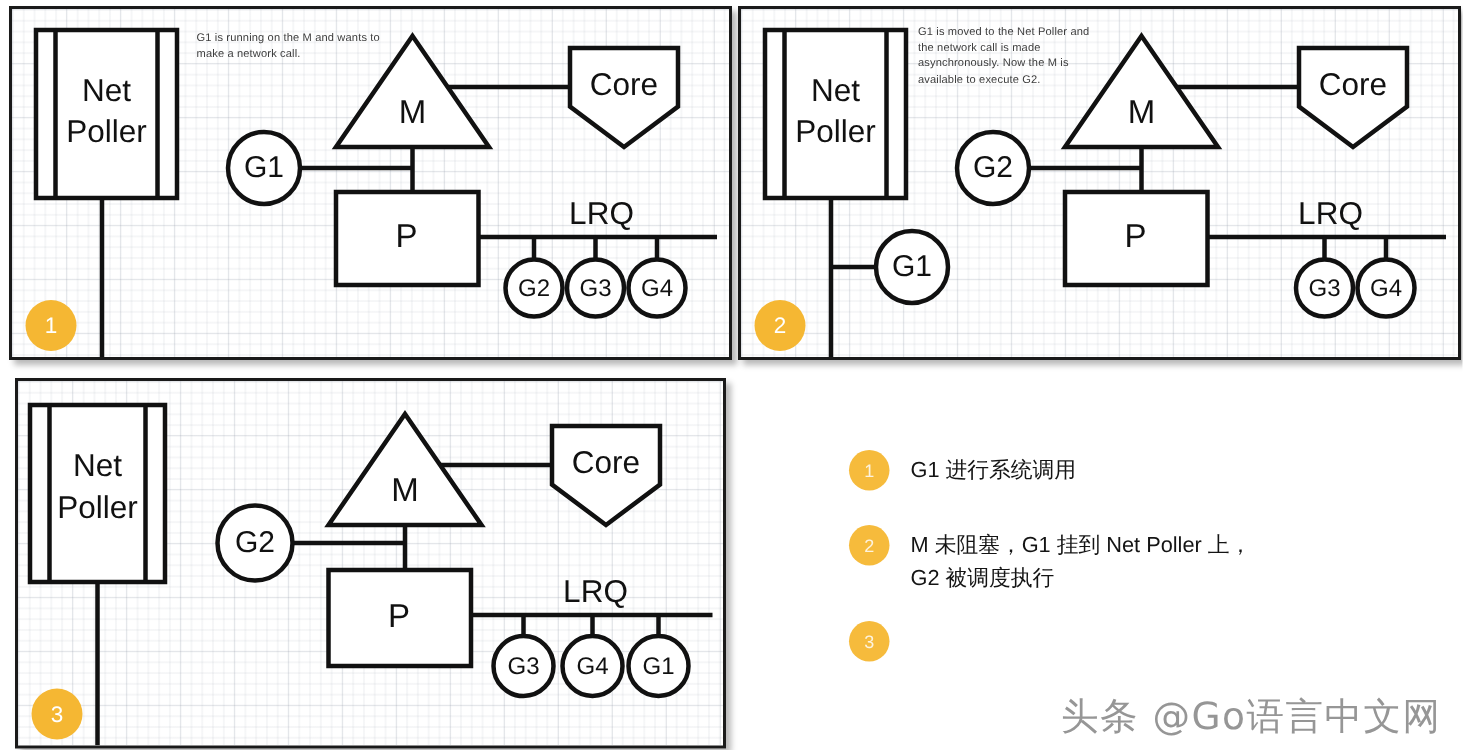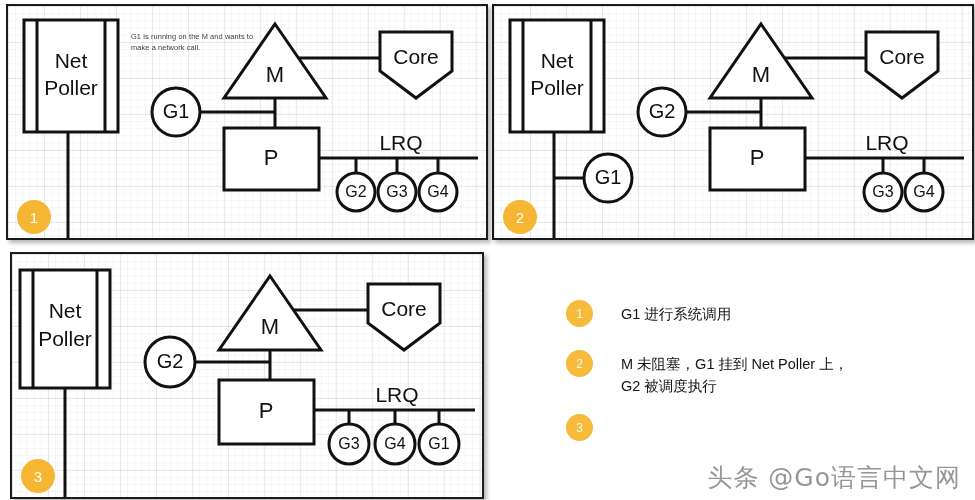--- a/index.html
+++ b/index.html
@@ -40,21 +40,21 @@
   .note{
     position:absolute;
     font-family:"Liberation Sans", sans-serif;
     font-size:7.4px;
     line-height:1.42;
     color:#3c3c3c;
     letter-spacing:0.1px;
     width:125px;
     white-space:pre-line;
   }
-  #panel-1 .note{left:123px;top:26px;}
+  #panel-1 .note{left:123px;top:14px;}
   #panel-2 .note{left:118px;top:10px;}
   #panel-3 .note{left:110px;top:12px;}
 
   
   .step-badge{
     position:absolute;
     width:34px;height:34px;border-radius:50%;
     background:#f5b733;
     color:#ffffff;
     font-size:15px;
@@ -80,21 +80,21 @@
   .legend-badge{
     width:27px;height:27px;border-radius:50%;
     background:#f6bb3c;
     color:#fdf3df;
     font-size:12px;
     display:flex;align-items:center;justify-content:center;
     flex:0 0 auto;
     font-family:"Liberation Sans", sans-serif;
   }
   .legend-text{
-    margin-left:28px;
+    margin-left:14px;
     font-size:14.5px;
     line-height:1.55;
     color:#141414;
     font-family:"Liberation Sans","DejaVu Sans", sans-serif;
     white-space:pre-line;
     padding-top:3px;
   }
 
   
   .watermark{
@@ -194,20 +194,21 @@
       <text class="lbl" x="63" y="83" style="font-size:21px">Poller</text>
       <text class="lbl" x="114" y="173" style="font-size:20px">G1</text>
       <text class="lbl" x="267" y="70" style="font-size:22px">M</text>
       <text class="lbl" x="408" y="52" style="font-size:21px">Core</text>
       <text class="lbl" x="263" y="153" style="font-size:22px">P</text>
       <text class="lbl" x="393" y="138" style="font-size:21px">LRQ</text>
       <text class="lbl" x="168" y="107" style="font-size:20px">G2</text>
       <text class="lbl" x="389" y="187" style="font-size:16px">G3</text>
       <text class="lbl" x="430" y="187" style="font-size:16px">G4</text>
     </svg>
+    <div class="note">G1 is moved to the Net Poller and the network call is made asynchronously. Now the M is available to execute G2.</div>
     <div class="step-badge">2</div>
   </div>
 
   <div class="panel" id="panel-3">
     <div class="grid"></div>
     <svg width="470" height="243" viewBox="0 0 470 243">
       <rect class="shape" x="8" y="16" width="90" height="118"></rect>
       <line class="line" x1="21" y1="16" x2="21" y2="134" stroke-width="3"></line>
       <line class="line" x1="85" y1="16" x2="85" y2="134" stroke-width="3"></line>
       <line class="line" x1="53" y1="134" x2="53" y2="243"></line>

